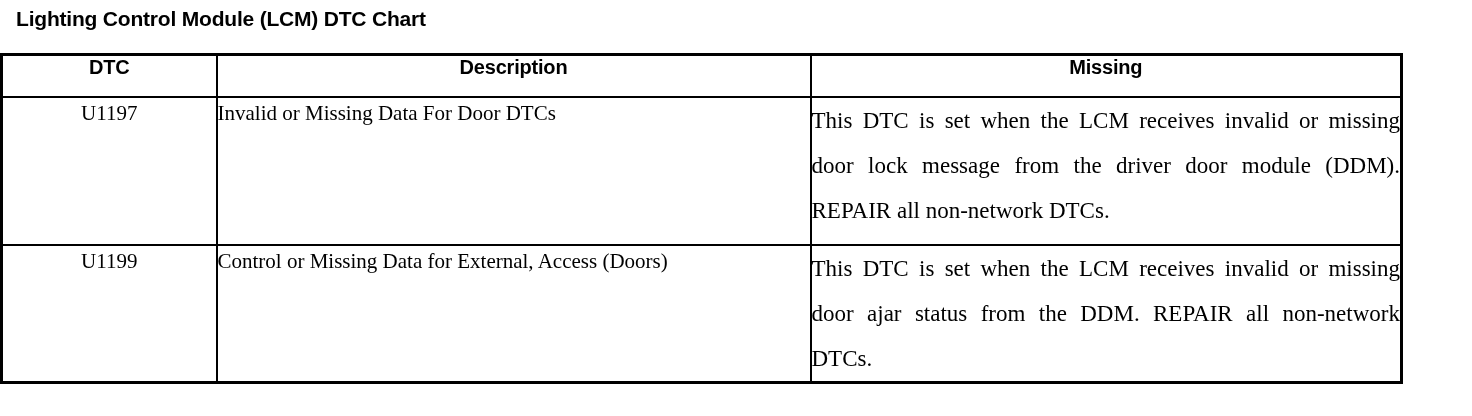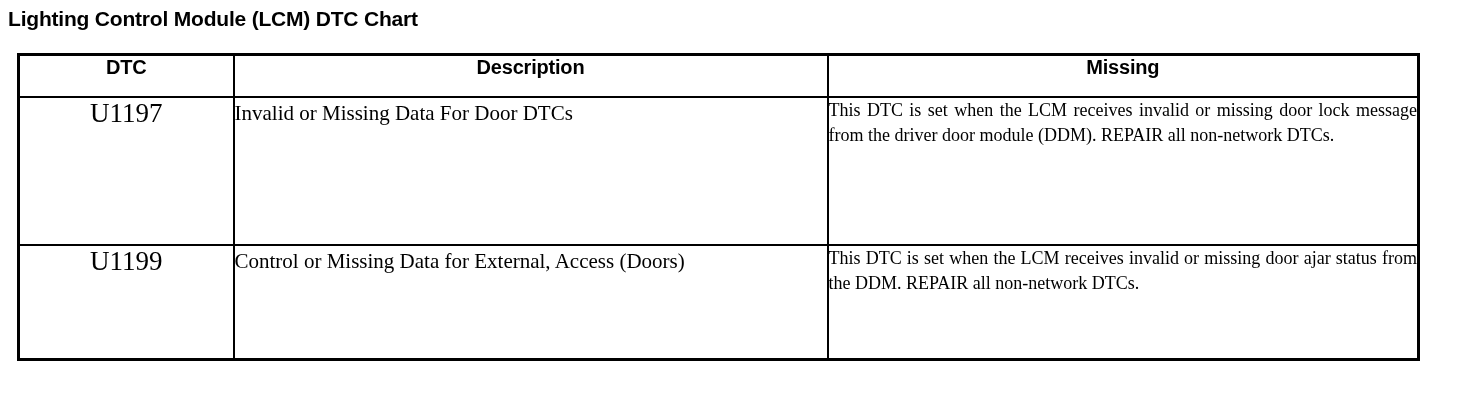--- a/index.html
+++ b/index.html
@@ -19,34 +19,34 @@
   #page {
     position: absolute;
     left: 0;
     top: 0;
     width: 1472px;
     height: 416px;
   }
 
   #chart-title {
     position: absolute;
-    left: 8px;
+    left: 16px;
     top: 5px;
     font-family: "Liberation Sans", "DejaVu Sans", sans-serif;
     font-weight: bold;
     font-size: 21px;
     letter-spacing: -0.2px;
     line-height: 28px;
     white-space: nowrap;
     color: #000000;
   }
 
   #dtc-table {
     position: absolute;
-    left: 17px;
+    left: 0;
     top: 53px;
     width: 1400px;
     border-collapse: collapse;
     table-layout: fixed;
     border: 3px solid #000000;
   }
 
   #dtc-table col.col-dtc { width: 215px; }
   #dtc-table col.col-desc { width: 594px; }
   #dtc-table col.col-action { width: 591px; }
@@ -66,37 +66,37 @@
     font-size: 20px;
     text-align: center;
     vertical-align: middle;
     padding: 0 6px 2px 6px;
     letter-spacing: -0.2px;
   }
 
   
   .cell-dtc {
     text-align: center;
-    font-size: 27px;
+    font-size: 21px;
     line-height: 30px;
     padding: 9px 8px 10px 8px;
   }
 
   .cell-desc {
     text-align: left;
     font-size: 21px;
     line-height: 31px;
     padding: 9px 14px 10px 16px;
   }
 
   .cell-action {
     text-align: justify;
     text-justify: inter-word;
-    font-size: 18px;
-    line-height: 25px;
+    font-size: 23px;
+    line-height: 45px;
     padding: 9px 16px 10px 16px;
     hyphens: none;
     font-family: Liberation Serif, serif;
   }
 
   .row-1 .cell-dtc,
   .row-1 .cell-desc,
   .row-1 .cell-action { height: 146px; }
 
   .row-2 .cell-dtc,

